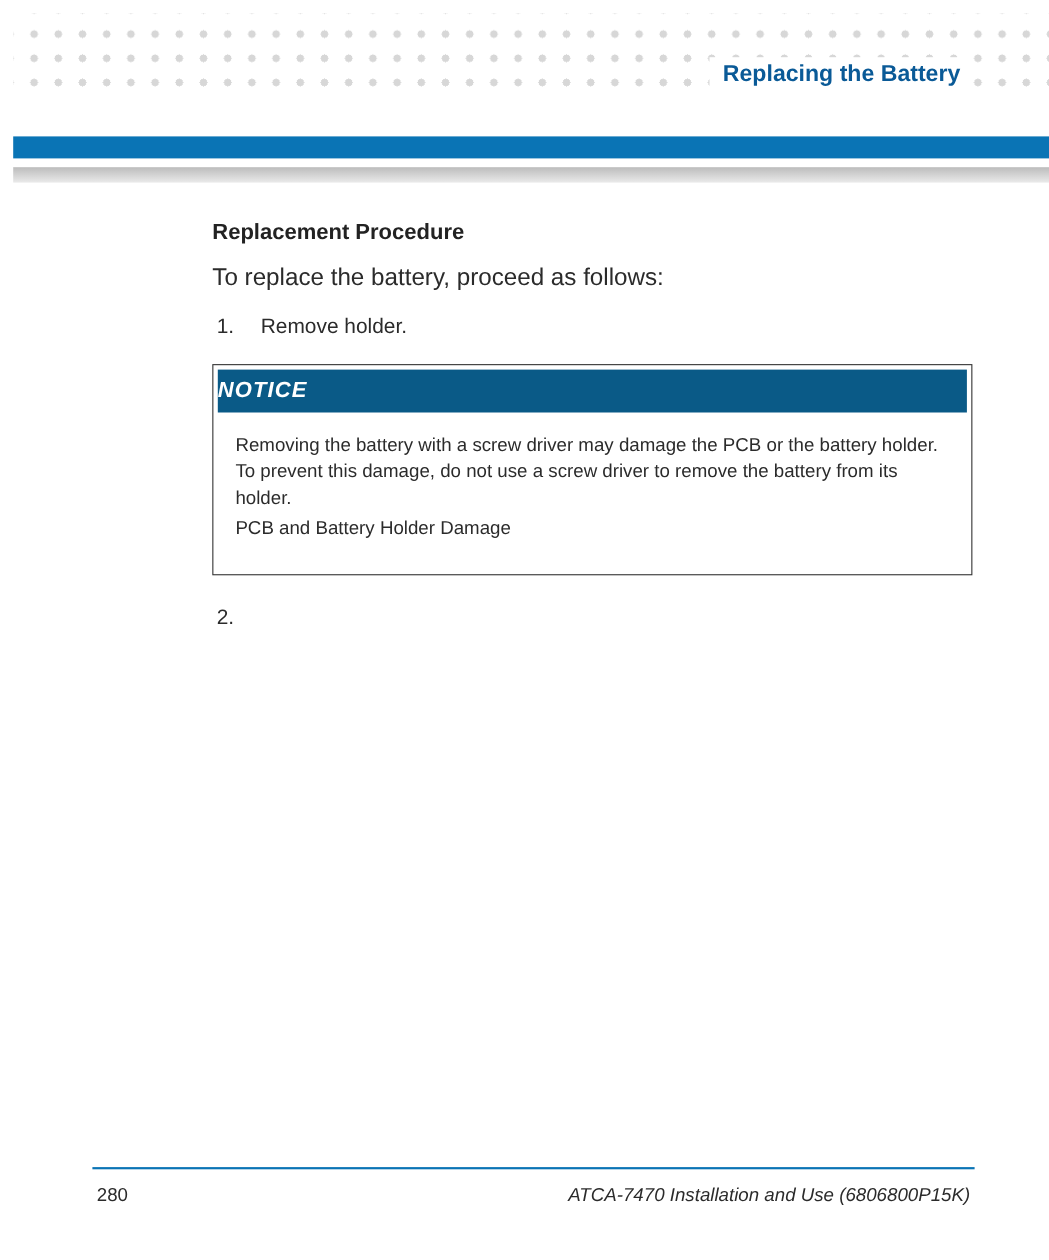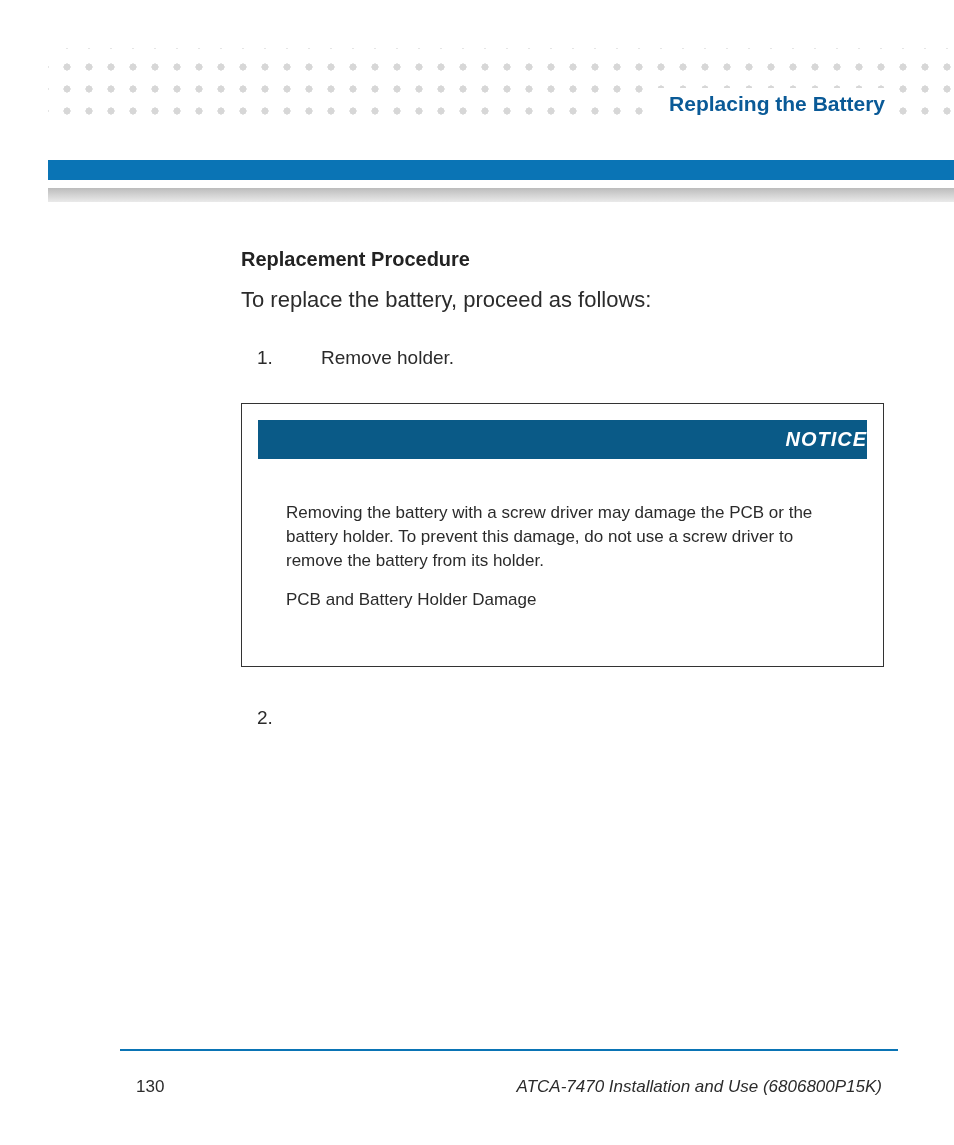--- a/index.html
+++ b/index.html
@@ -1,15 +1,15 @@
 <!DOCTYPE html>
 <html><head>
   <meta charset="utf-8">
   <style>
-    * { margin: 16px; padding: 0; box-sizing: border-box; }
+    * { margin: 4px; padding: 0; box-sizing: border-box; }
     body {
       font-family: "Segoe UI", "Myriad Pro", Arial, sans-serif;
       width: 954px;
       height: 1145px;
       position: relative;
       background: #fff;
       color: #2b2b2b;
     }
     .dots-bg {
       position: absolute;
@@ -72,21 +72,21 @@
     .step-num { min-width: 22px; }
     .notice-box {
       border: 1px solid #333;
       margin-top: 4px;
       margin-bottom: 24px;
       background: #fff;
     }
     .notice-header {
       background: #0a5a87;
       color: #fff;
-      text-align: right;
+      text-align: left;
       font-weight: 700;
       font-style: italic;
       font-size: 20px;
       letter-spacing: 1px;
       padding: 8px 0;
     }
     .notice-body {
       padding: 10px 12px 22px 12px;
       font-size: 17px;
       line-height: 1.4;
@@ -128,15 +128,15 @@
       <div>PCB and Battery Holder Damage</div>
     </div>
   </div>
 
   <div class="step">
     <span class="step-num">2.</span>
   </div>
 </div>
 
 <div class="footer">
-  <span>130</span>
+  <span>280</span>
   <span class="footer-right">ATCA-7470 Installation and Use (6806800P15K)</span>
 </div>
 
 </body></html>

